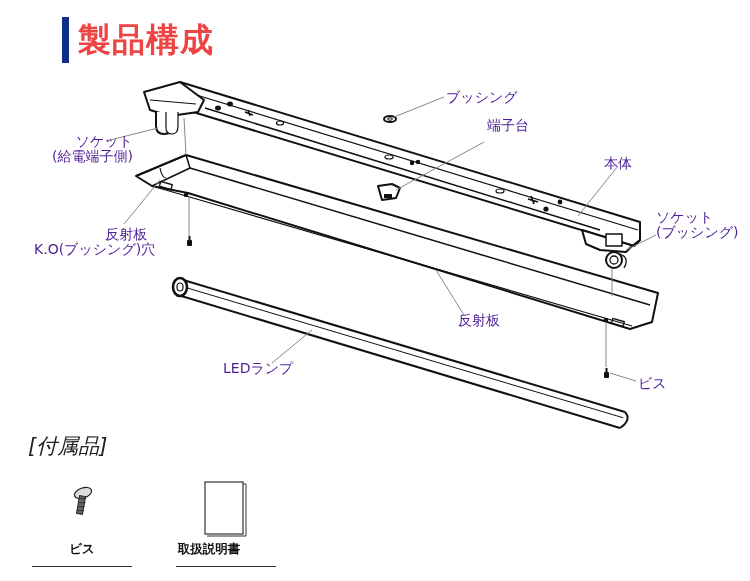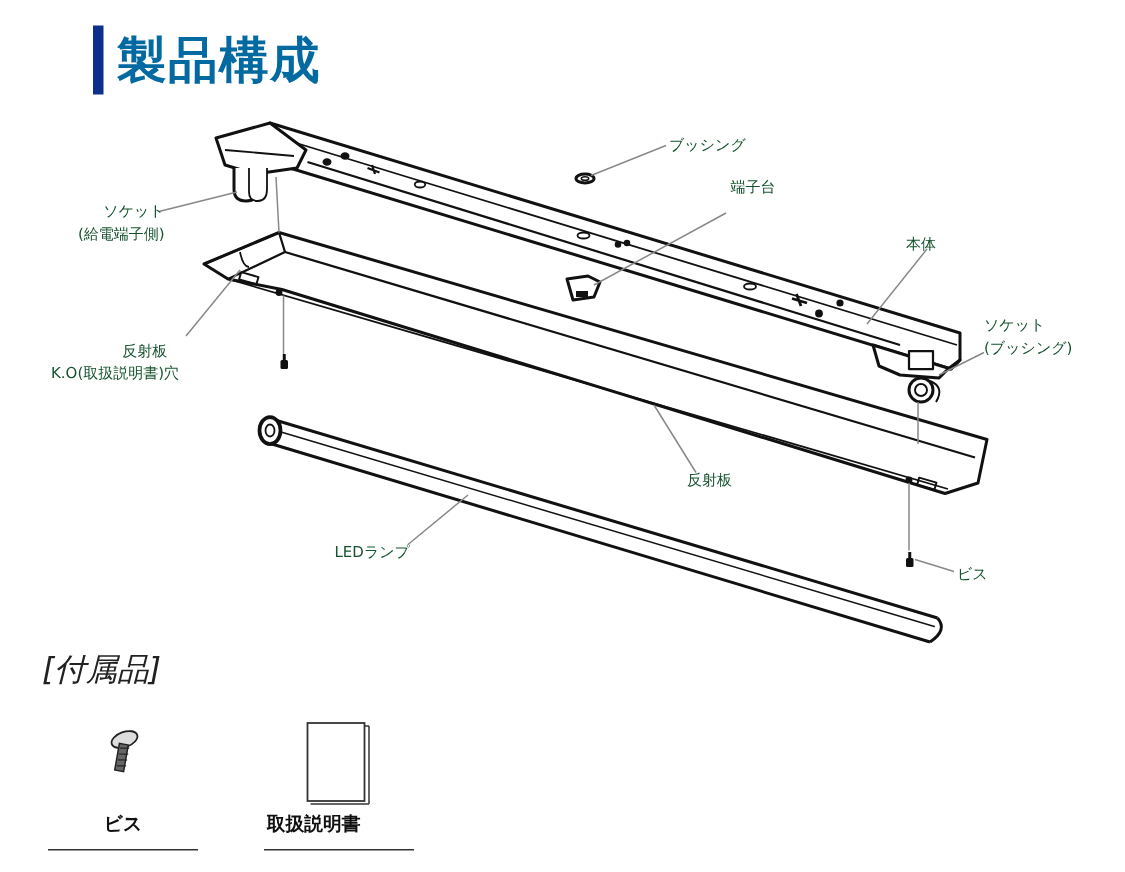--- a/index.html
+++ b/index.html
@@ -1,21 +1,21 @@
 <!DOCTYPE html>
 <html><head>
 <meta charset="utf-8">
 <style>
   html, body { margin: 0; padding: 0; background: #ffffff; }
   body { width: 750px; height: 581px; position: relative; overflow: hidden;
          font-family: "DejaVu Sans", "Liberation Sans", sans-serif; color: #222; }
   .title-bar { position: absolute; left: 62px; top: 17px; width: 7px; height: 46px; background: #0d2f8c; }
-  .title { position: absolute; left: 78px; top: 14px; font-size: 33px; font-weight: bold; color: #0369a1; letter-spacing: 1px; line-height: 52px; }
+  .title { position: absolute; left: 78px; top: 14px; font-size: 33px; font-weight: bold; color: #ef4444; letter-spacing: 1px; line-height: 52px; }
   svg.diagram { position: absolute; left: 0; top: 0; }
-  .lbl { position: absolute; font-size: 10px; color: #14532d; line-height: 15px; white-space: nowrap; }
+  .lbl { position: absolute; font-size: 14px; color: #4c1d95; line-height: 15px; white-space: nowrap; }
   .lbl.right { text-align: right; }
   .acc-head { position: absolute; left: 28px; top: 432px; font-size: 21px; color: #222; font-style: italic; }
   .acc-name { position: absolute; top: 541px; font-size: 12.5px; font-weight: bold; color: #111; text-align: center; }
   .acc-line { position: absolute; top: 566px; height: 1px; background: #333; }
 </style>
 </head>
 <body>
 
 <div class="title-bar"></div>
 <div class="title">製品構成</div>
@@ -130,21 +130,21 @@
 </div>
 <div class="lbl" style="left:446px; top:90px;">ブッシング</div>
 <div class="lbl" style="left:487px; top:118px;">端子台</div>
 <div class="lbl" style="left:604px; top:156px;">本体</div>
 <div class="lbl" style="left:656px; top:210px;">
   <div>ソケット</div>
   <div>(ブッシング)</div>
 </div>
 <div class="lbl" style="left:34px; top:227px; text-align:center;">
   <div style="text-align:right; padding-right:8px;">反射板</div>
-  <div>K.O(取扱説明書)穴</div>
+  <div>K.O(ブッシング)穴</div>
 </div>
 <div class="lbl" style="left:458px; top:313px;">反射板</div>
 <div class="lbl" style="left:211px; top:361px;margin-left:12px;">LEDランプ</div>
 <div class="lbl" style="left:638px; top:376px;">ビス</div>
 
 <div class="acc-head">[付属品]</div>
 <div class="acc-name" style="left:32px; width:100px;">ビス</div>
 <div class="acc-line" style="left:32px; width:100px;"></div>
 <div class="acc-name" style="left:159px; width:100px;">取扱説明書</div>
 <div class="acc-line" style="left:176px; width:100px;"></div>

